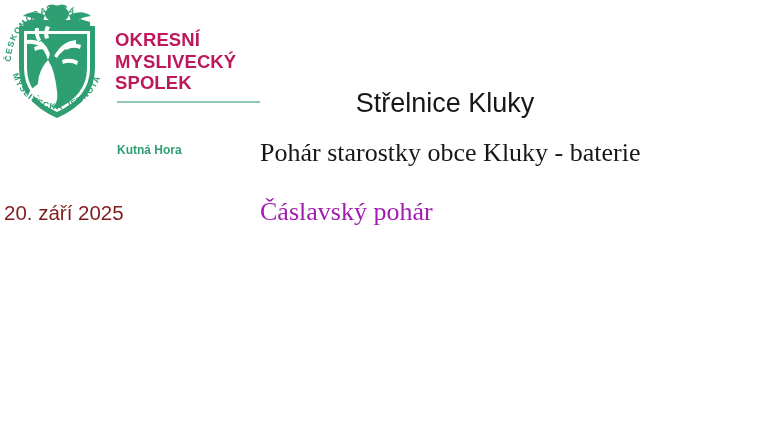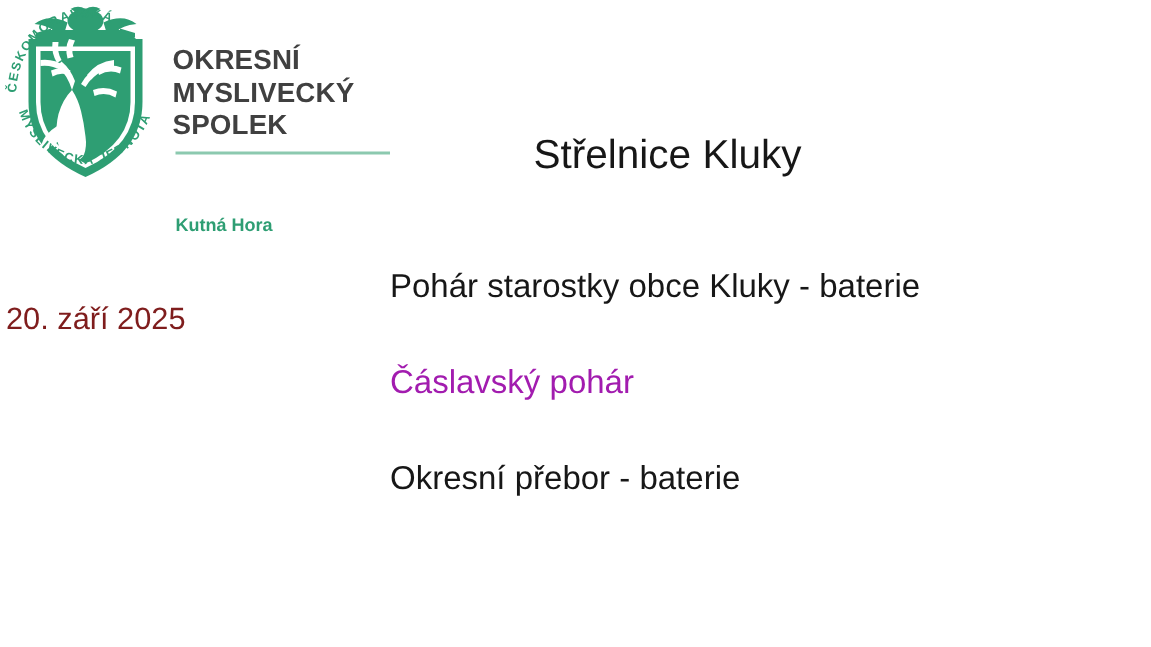--- a/index.html
+++ b/index.html
@@ -42,21 +42,21 @@
     left: 115px;
     top: 27px;
     width: 155px;
   }
   .wordmark-line {
     font-family: "Liberation Sans", sans-serif;
     font-weight: bold;
     font-size: 18.5px;
     line-height: 21.5px;
     letter-spacing: 0.1px;
-    color: #404040;
+    color: #be185d;
     white-space: nowrap;
   }
   #logo-rule {
     position: absolute;
     left: 117px;
     top: 99px;
     width: 143px;
     height: 2px;
     background: #8cc9af;
   }
@@ -101,28 +101,27 @@
   }
 
   
   #event-list {
     position: absolute;
     left: 260px;
     top: 140px;
     width: 480px;
   }
   .event-item {
-    font-family: Liberation Sans, sans-serif;
-    font-size: 22px;
+    font-family: Liberation Serif, serif;
+    font-size: 26px;
     line-height: 26px;
     color: #171717;
     white-space: nowrap;
     height: 26px;
     margin-bottom: 33px;
-    margin-top: 38px;
   }
   .event-item.highlight {
     color: #a21caf;
   }
   .event-item:last-child { margin-bottom: 0; }
 
   
   #footer-url {
     position: absolute;
     right: 25px;
@@ -205,17 +204,16 @@
     <div id="logo-subtitle">Kutná Hora</div>
   </div>
 
   <div id="slide-title">Střelnice Kluky</div>
 
   <div id="event-date">20. září 2025</div>
 
   <div id="event-list">
     <div class="event-item">Pohár starostky obce Kluky - baterie</div>
     <div class="event-item highlight">Čáslavský pohár</div>
-    <div class="event-item">Okresní přebor - baterie</div>
   </div>
 
 
 </div>
 
 </body></html>

